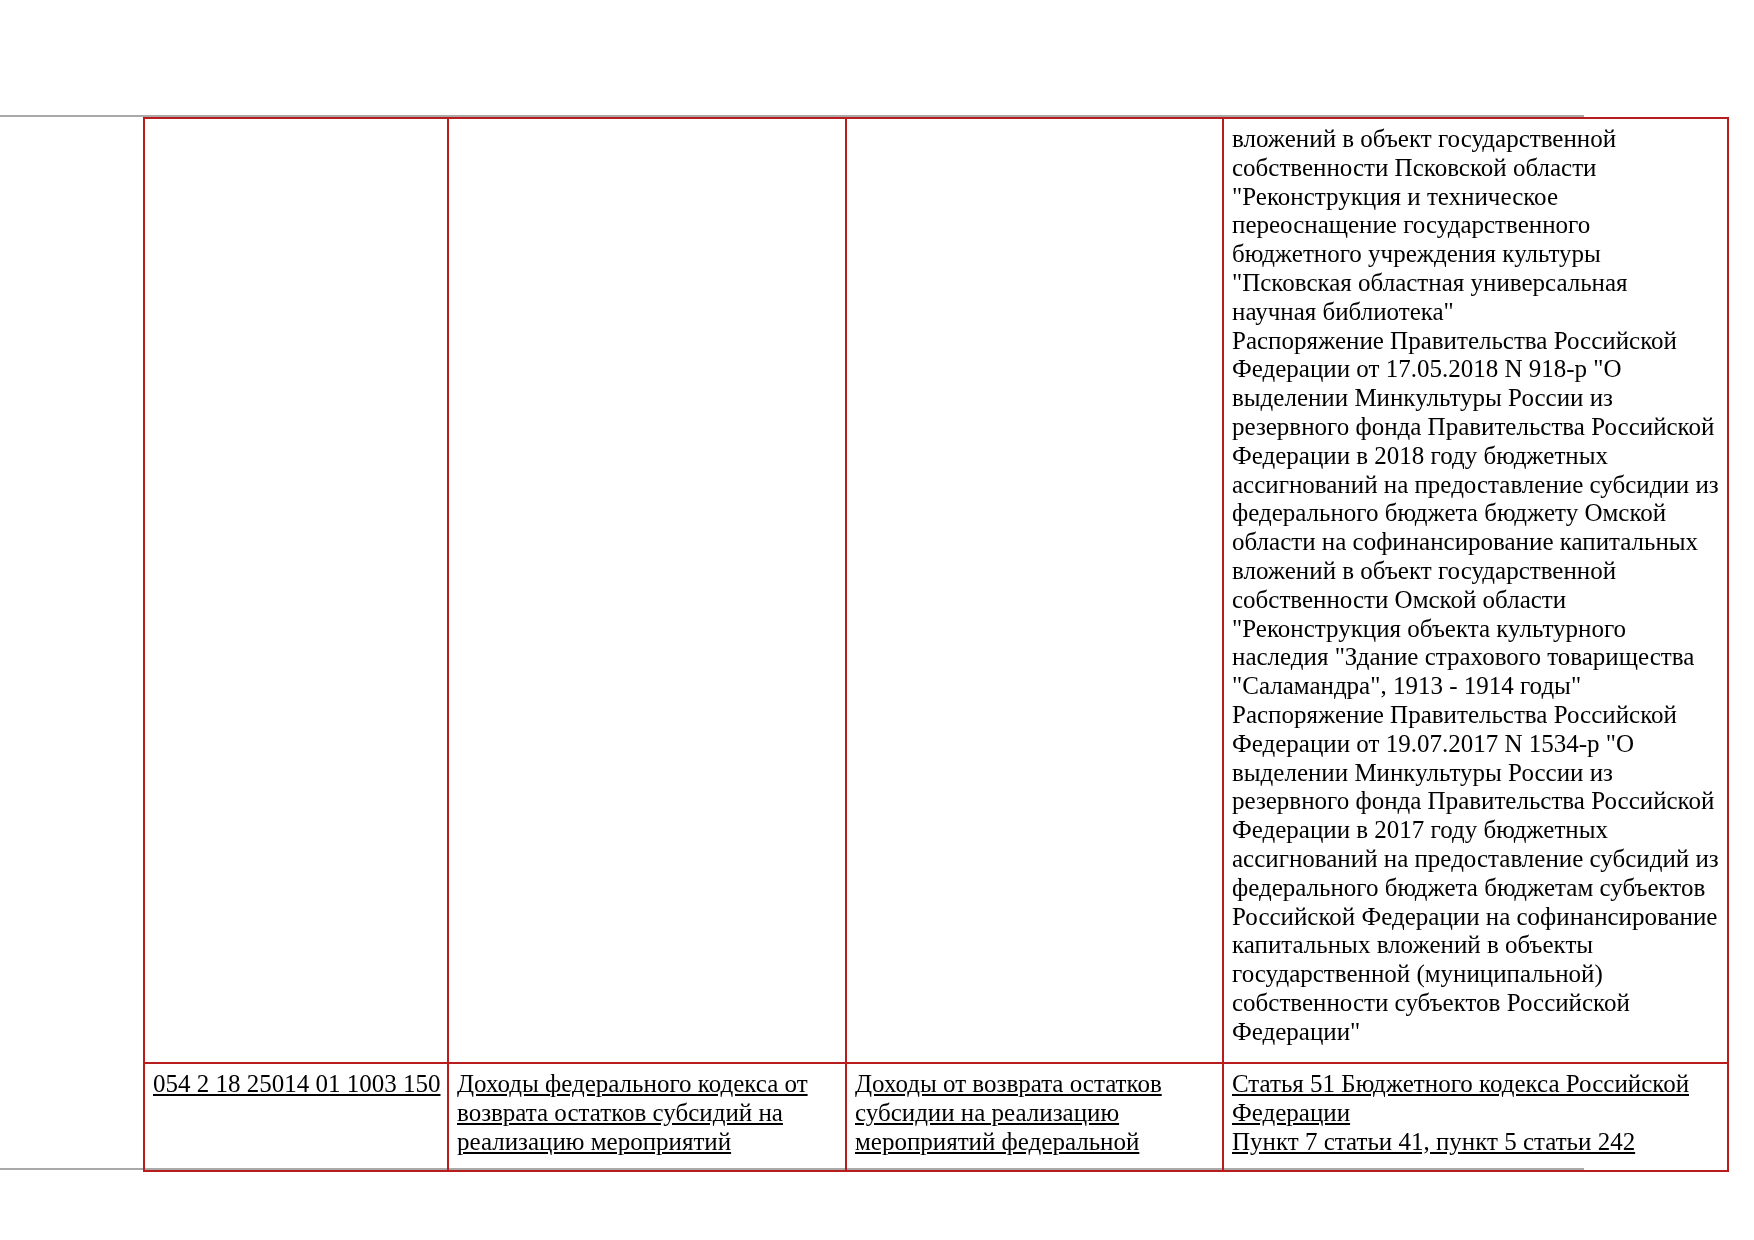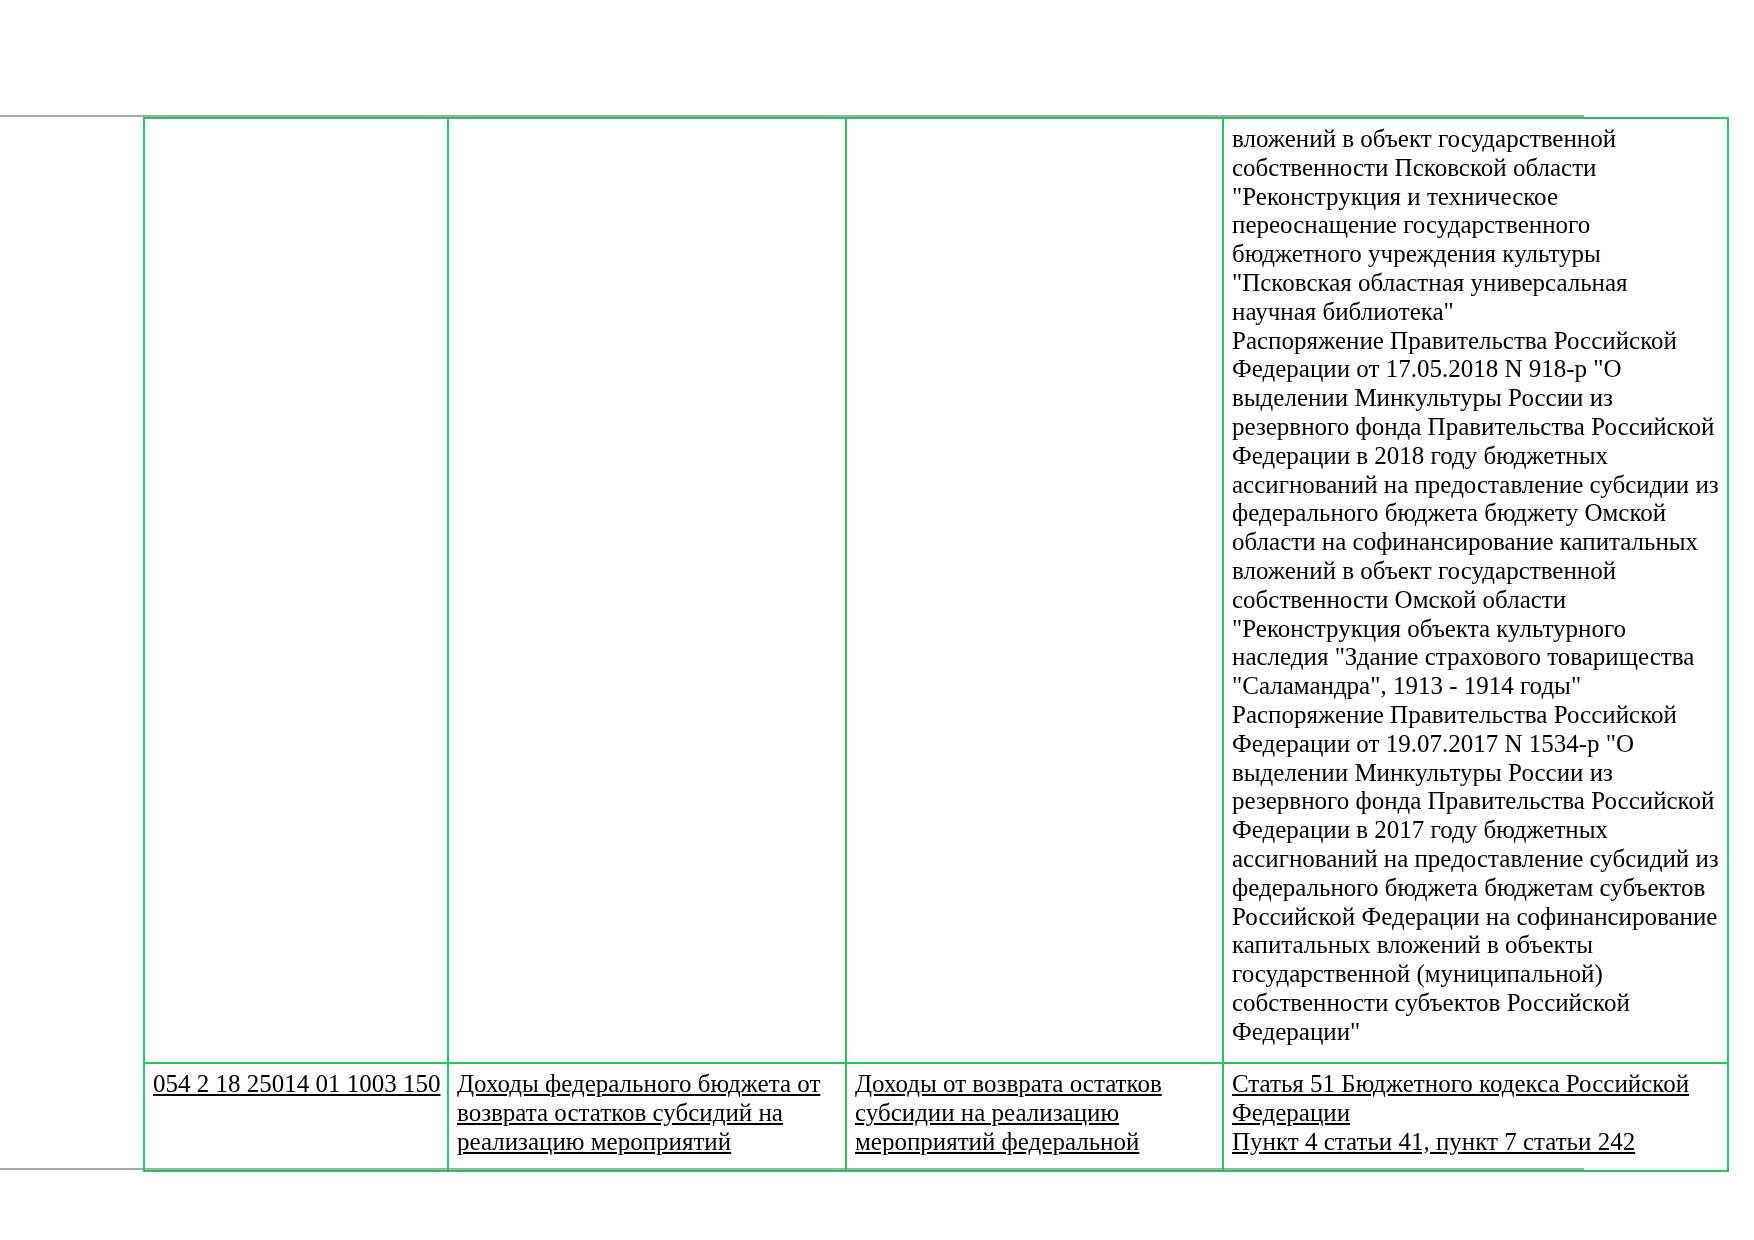--- a/index.html
+++ b/index.html
@@ -31,21 +31,21 @@
   }
   .break-line.top { top: 115px; }
   .break-line.bottom { top: 1168px; }
 
   table.doc-table {
     border-collapse: collapse;
     table-layout: fixed;
     width: 1584px;
   }
   table.doc-table td {
-    border: 2px solid #22c55e;
+    border: 2px solid #b91c1c;
     vertical-align: top;
     padding: 6px 6px 0 8px;
     font-size: 25px;
     line-height: 28.8px;
     overflow: hidden;
   }
   tr.row-continuation td { height: 937px; }
   tr.row-entry td { height: 100px; text-decoration: underline; }
 
   .cell-text {
@@ -110,30 +110,30 @@
 государственной (муниципальной)
 собственности субъектов Российской
 Федерации"</div>
       </td>
     </tr>
     <tr class="row-entry">
       <td>
         <div class="cell-text">054 2 18 25014 01 1003 150</div>
       </td>
       <td>
-        <div class="cell-text">Доходы федерального бюджета от
+        <div class="cell-text">Доходы федерального кодекса от
 возврата остатков субсидий на
 реализацию мероприятий</div>
       </td>
       <td>
         <div class="cell-text">Доходы от возврата остатков
 субсидии на реализацию
 мероприятий федеральной</div>
       </td>
       <td>
         <div class="cell-text">Статья 51 Бюджетного кодекса Российской
 Федерации
-Пункт 4 статьи 41, пункт 7 статьи 242</div>
+Пункт 7 статьи 41, пункт 5 статьи 242</div>
       </td>
     </tr>
   </tbody>
     </table>
 </div>
 
 </body></html>

